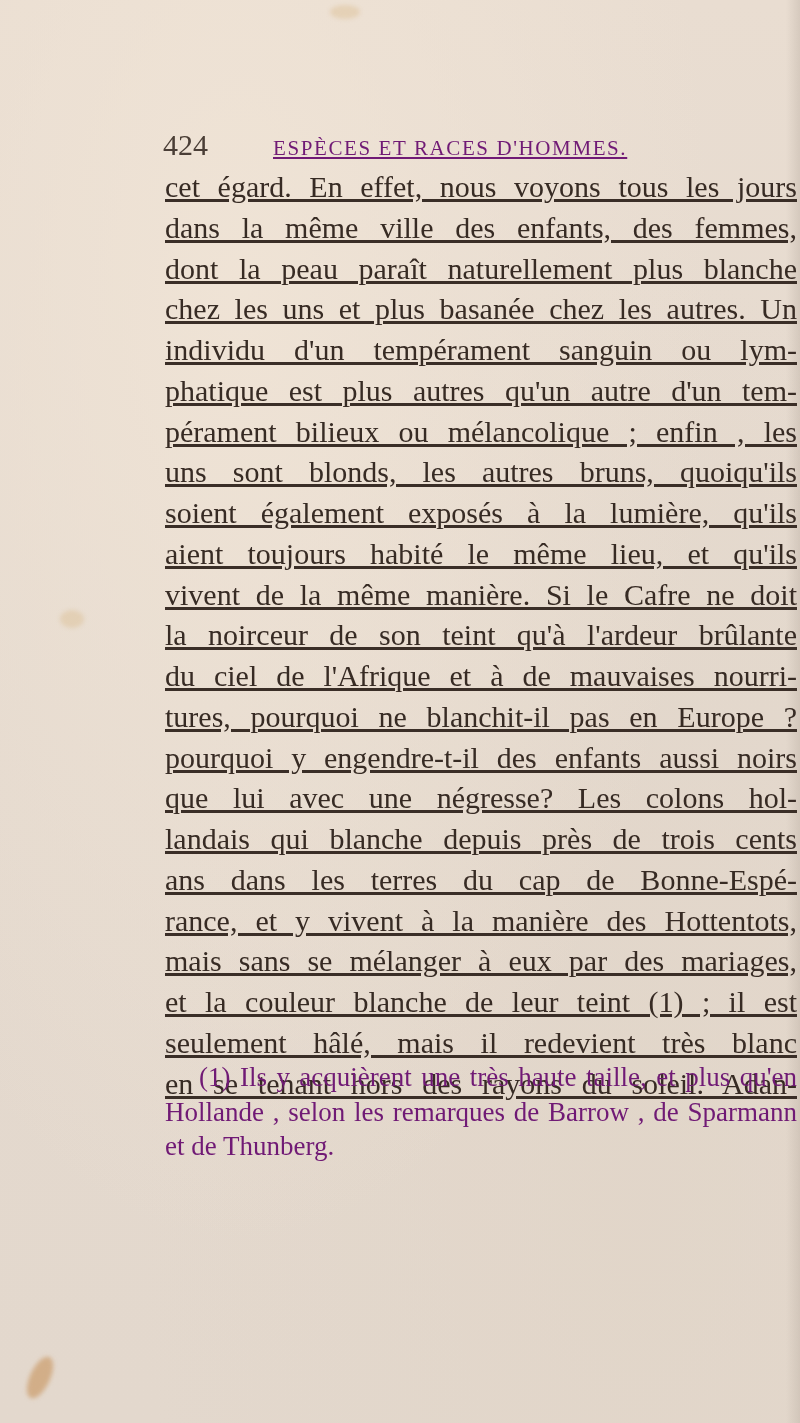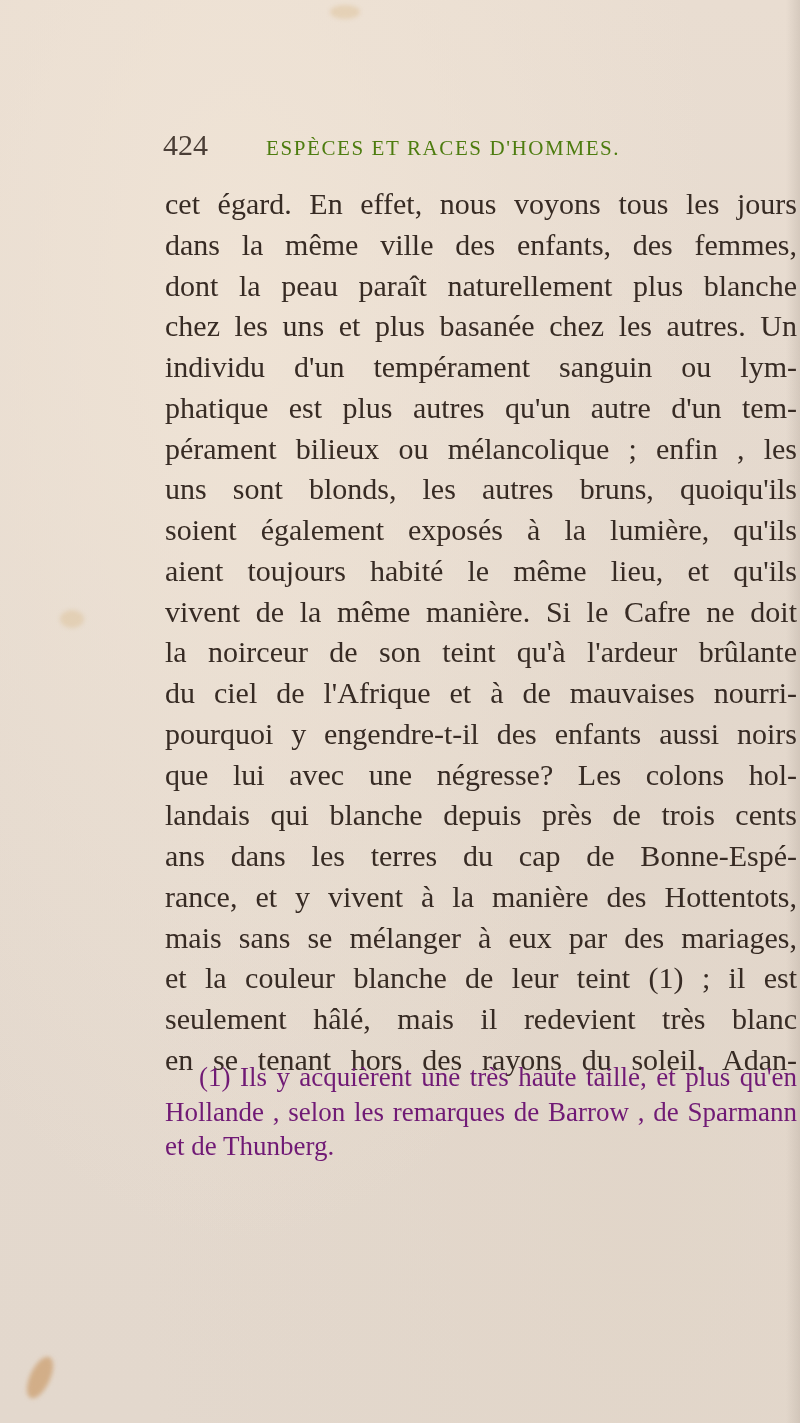--- a/index.html
+++ b/index.html
@@ -42,29 +42,31 @@
     .page-number {
       font-size: 30px;
       color: #4a3e36;
       letter-spacing: 0px;
       width: 100px;
       font-weight: 400;
     }
     .running-title {
       font-size: 21px;
       letter-spacing: 1.6px;
-      color: #4d7c0f;
-      margin-left: 3px;
+      color: #701a75;
+      margin-left: 10px;
       font-variant: normal;
+      text-decoration: underline;
     }
     .body-text {
       position: absolute;
       left: 165px;
-      top: 184px;
+      top: 167px;
       width: 632px;
+      text-decoration: underline;
     }
     .line {
       display: block;
       height: 40.75px;
       line-height: 40.75px;
       font-size: 30px;
       white-space: nowrap;
       text-align: justify;
       text-align-last: justify;
       color: #372b24;
@@ -131,20 +133,21 @@
     <span class="line">chez les uns et plus basanée chez les autres. Un</span>
     <span class="line">individu d'un tempérament sanguin ou lym-</span>
     <span class="line">phatique est plus autres qu'un autre d'un tem-</span>
     <span class="line">pérament bilieux ou mélancolique ; enfin , les</span>
     <span class="line">uns sont blonds, les autres bruns, quoiqu'ils</span>
     <span class="line">soient également exposés à la lumière, qu'ils</span>
     <span class="line">aient toujours habité le même lieu, et qu'ils</span>
     <span class="line">vivent de la même manière. Si le Cafre ne doit</span>
     <span class="line">la noirceur de son teint qu'à l'ardeur brûlante</span>
     <span class="line">du ciel de l'Afrique et à de mauvaises nourri-</span>
+    <span class="line">tures, pourquoi ne blanchit-il pas en Europe ?</span>
     <span class="line">pourquoi y engendre-t-il des enfants aussi noirs</span>
     <span class="line">que lui avec une négresse? Les colons hol-</span>
     <span class="line">landais qui blanche depuis près de trois cents</span>
     <span class="line">ans dans les terres du cap de Bonne-Espé-</span>
     <span class="line">rance, et y vivent à la manière des Hottentots,</span>
     <span class="line">mais sans se mélanger à eux par des mariages,</span>
     <span class="line">et la couleur blanche de leur teint (1) ; il est</span>
     <span class="line">seulement hâlé, mais il redevient très blanc</span>
     <span class="line">en se tenant hors des rayons du soleil. Adan-</span>
   </div>

